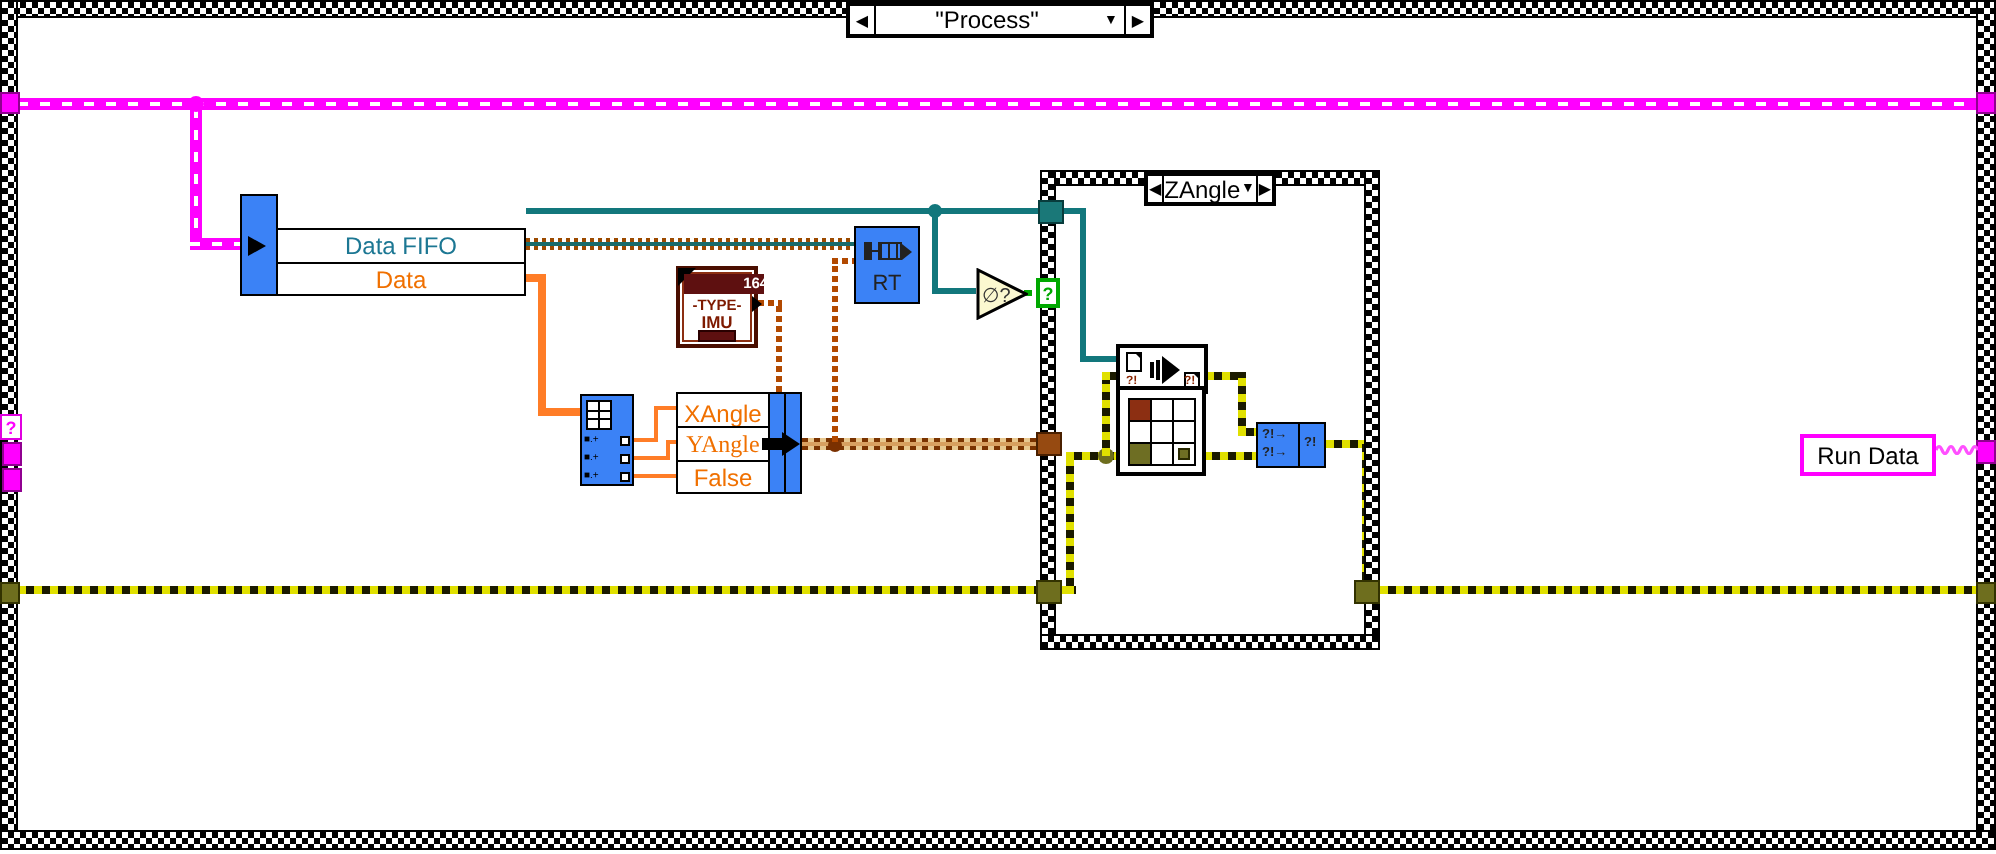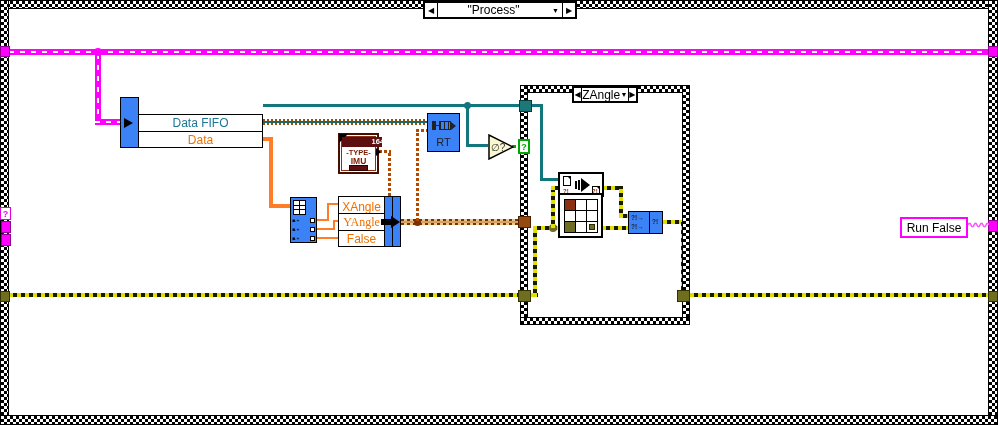--- a/index.html
+++ b/index.html
@@ -271,19 +271,19 @@
   <div class="a nodebg" style="left:628px;top:211px;width:35px;height:23px;">
     <div class="a" style="left:2px;top:1px;font-size:6.5px;font-weight:bold;color:#222;line-height:9px;">
       <div>?!→</div>
       <div>?!→</div>
     </div>
     <div class="a" style="left:20px;top:0;width:1px;height:21px;background:#000;"></div>
     <div class="a" style="left:23px;top:6px;font-size:6.5px;font-weight:bold;color:#222;">?!</div>
   </div>
 
   <div class="a" style="left:900px;top:217px;width:68px;height:21px;background:#fff;border:2px solid #FF00FF;display:flex;align-items:center;justify-content:center;font-size:12px;color:#000;">
-    <span>Run False</span>
+    <span>Run Data</span>
   </div>
   <svg class="a" style="left:968px;top:221px;" width="21" height="8">
     <path d="M0,4 Q1.5,0.5 3,4 T6,4 T9,4 T12,4 T15,4 T18,4 T21,4" fill="none" stroke="#FF50FF" stroke-width="1.6"></path>
   </svg>
 
 </div>
 
 </body></html>

